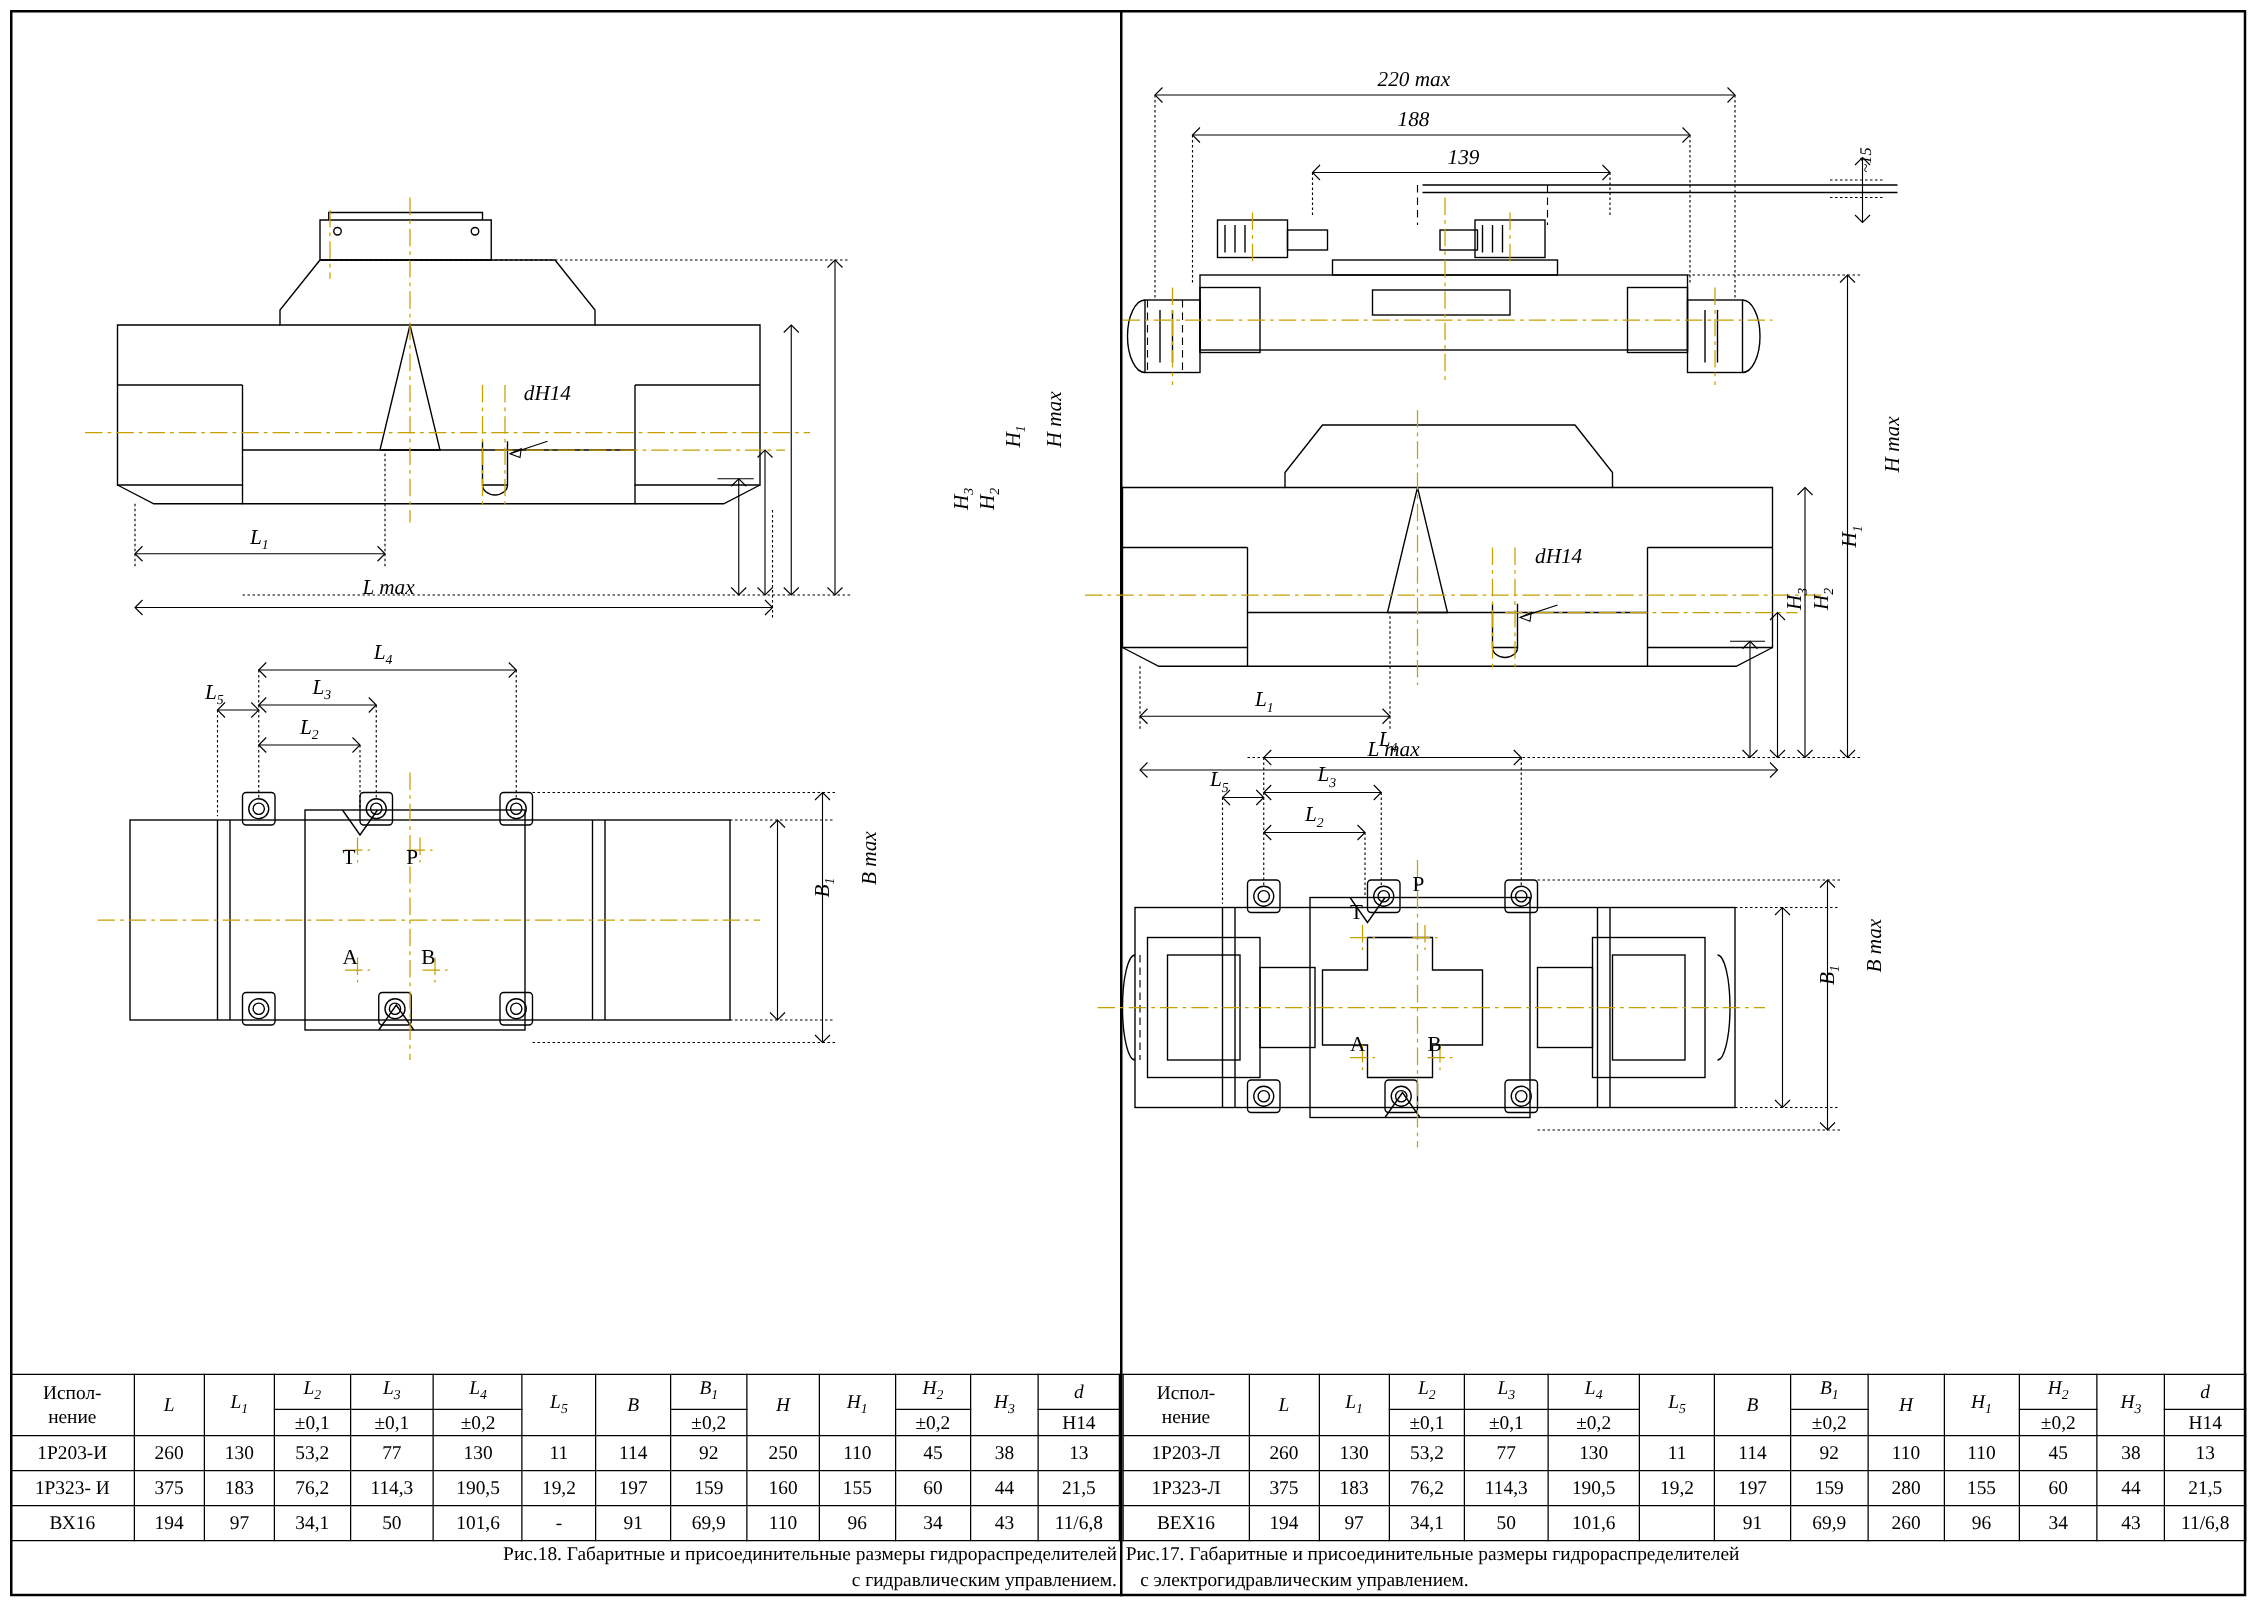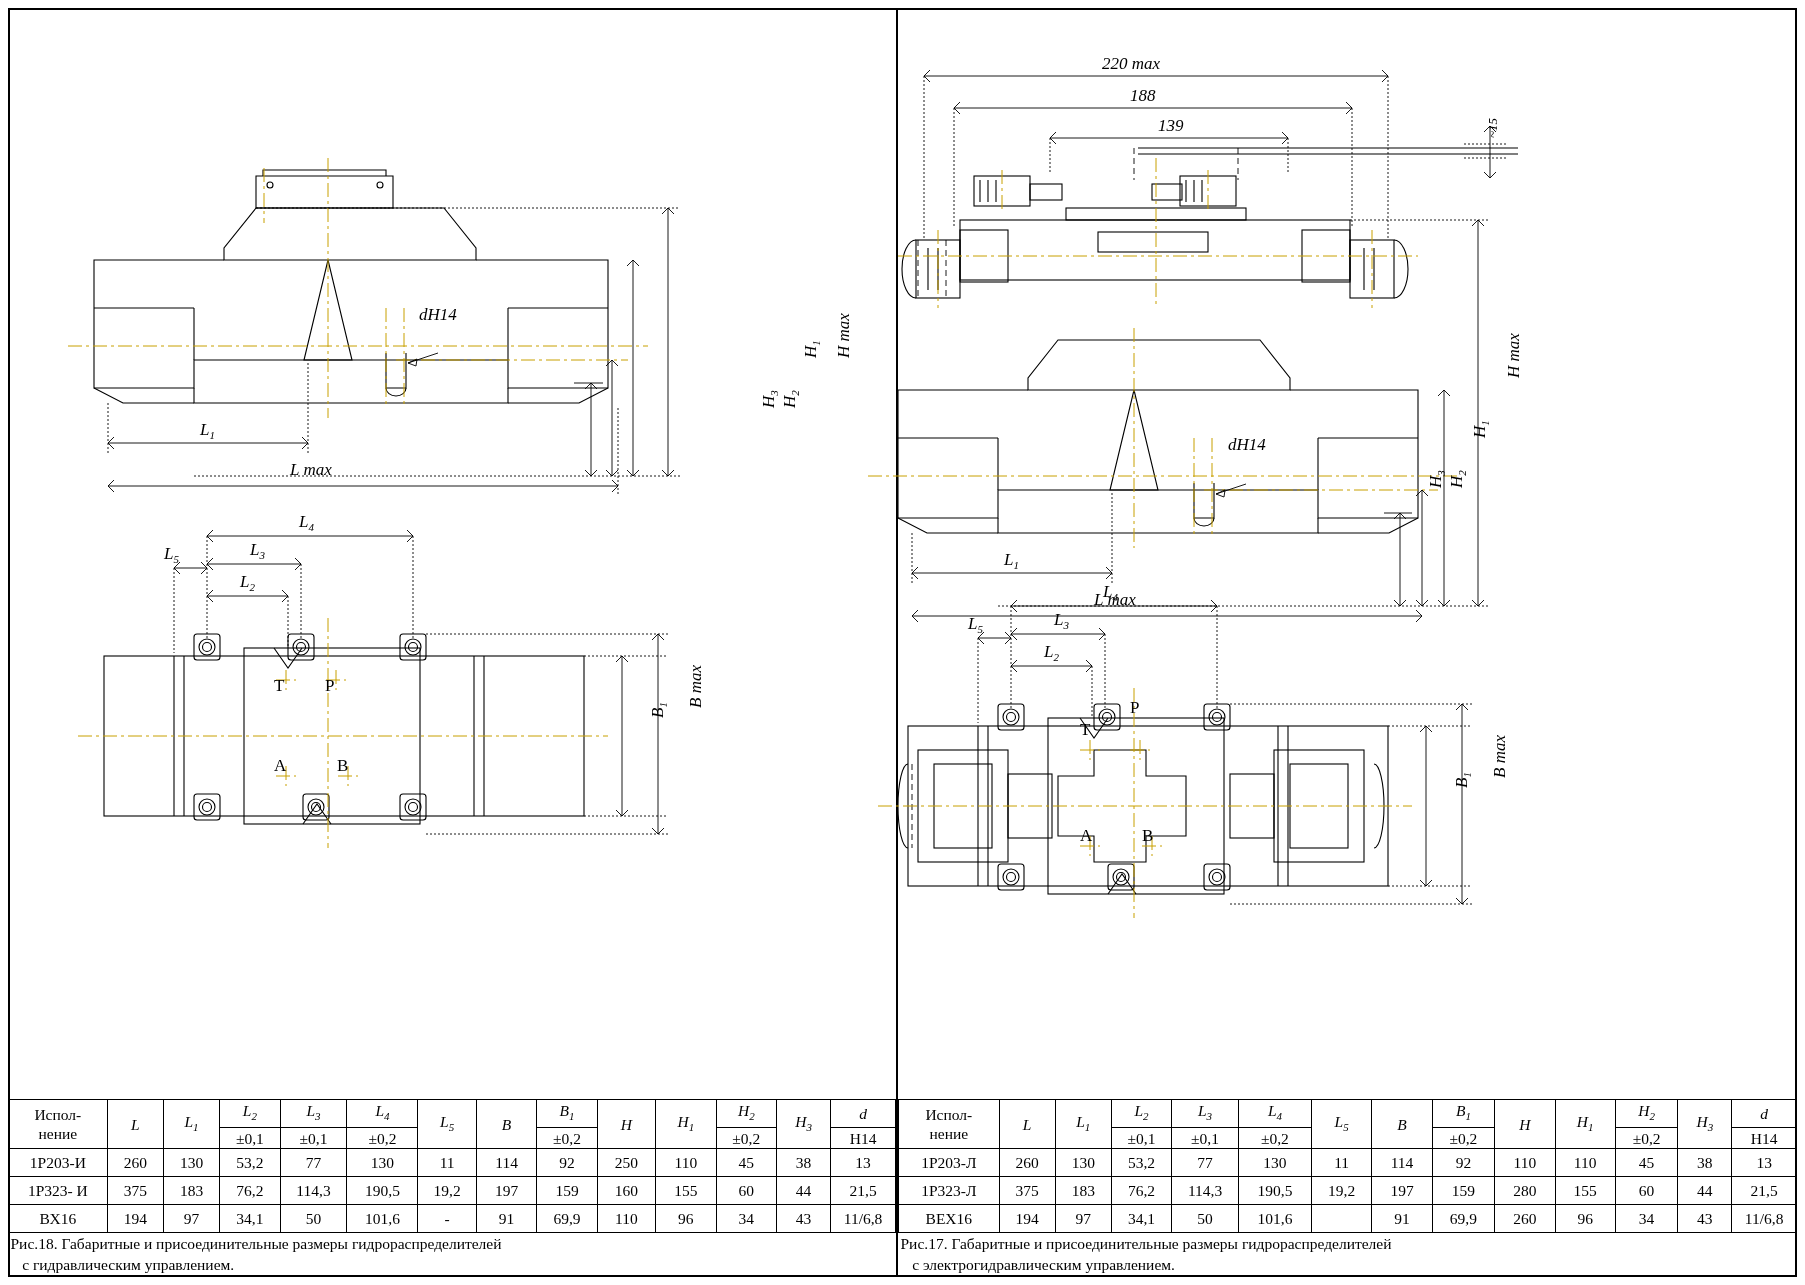--- a/index.html
+++ b/index.html
@@ -268,21 +268,21 @@
           <td>-</td>
           <td>91</td>
           <td>69,9</td>
           <td>110</td>
           <td>96</td>
           <td>34</td>
           <td>43</td>
           <td>11/6,8</td>
         </tr>
         <tr>
-          <td class="note" colspan="14" style="text-align:left;border-left:none;border-right:none;border-bottom:none;">
+          <td class="note" colspan="14" style="text-align:right;border-left:none;border-right:none;border-bottom:none;">
             <span>Рис.18. Габаритные и присоединительные размеры гидрораспределителей</span><br>
             &nbsp;&nbsp;&nbsp;<span>с гидравлическим управлением.</span>
           </td>
         </tr>
       </tbody>
         </table>
     </div>
   </div>
 
   <div class="panel right">
@@ -462,21 +462,21 @@
       <path class="dim" d="M490,718 L574,718" stroke-dasharray="2 2"></path>
       <path class="dim" d="M490,878 L574,878" stroke-dasharray="2 2"></path>
       <path class="dim" d="M564,696 L564,896"></path>
       <path class="dim" d="M558,702 L564,696 L570,702"></path>
       <path class="dim" d="M558,890 L564,896 L570,890"></path>
       <path class="dim" d="M332,696 L574,696" stroke-dasharray="2 2"></path>
       <path class="dim" d="M332,896 L574,896" stroke-dasharray="2 2"></path>
     </svg>
 
     <div class="lbl" style="left:204px;top:46px;font-style:italic;"><span>220 max</span></div>
-    <div class="lbl" style="left:232px;top:78px;"><span>188</span></div>
+    <div class="lbl" style="left:220px;top:78px;"><span>188</span></div>
     <div class="lbl" style="left:260px;top:108px;"><span>139</span></div>
     <div class="lbl rot small" style="left:587px;top:130px;"><span>~15</span></div>
 
     <div class="lbl rot" style="left:606px;top:370px;"><span>H max</span></div>
     <div class="lbl rot" style="left:572px;top:430px;"><span>H</span><span class="sub-s">1</span></div>
     <div class="lbl rot" style="left:549px;top:480px;"><span>H</span><span class="sub-s">2</span></div>
     <div class="lbl rot" style="left:528px;top:480px;"><span>H</span><span class="sub-s">3</span></div>
     <div class="lbl" style="left:106px;top:542px;"><span>L</span><span class="sub-s">1</span></div>
     <div class="lbl" style="left:196px;top:582px;"><span>L max</span></div>
     <div class="lbl" style="left:330px;top:427px;"><span>dH14</span></div>

